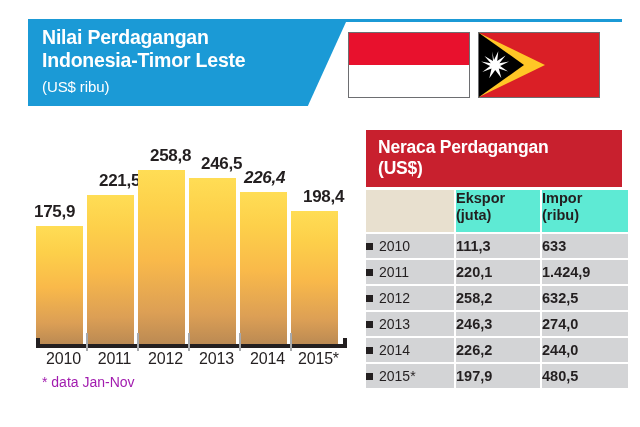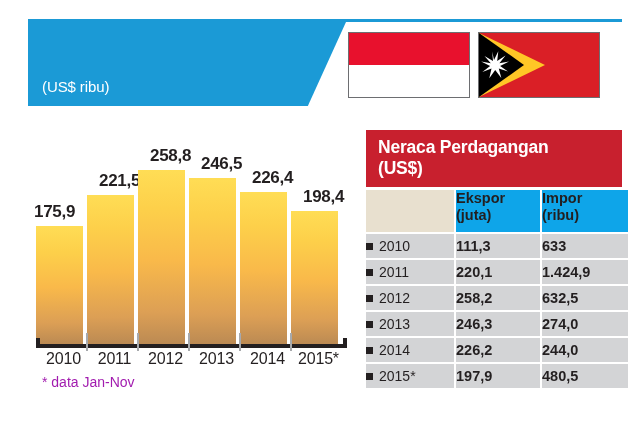--- a/index.html
+++ b/index.html
@@ -226,21 +226,21 @@
   }
   .tbl th, .tbl td {
     padding: 0;
     margin: 0;
   }
   .tbl col.c-year { width: 88px; }
   .tbl col.c-eksp { width: 84px; }
   .tbl col.c-imp  { width: 86px; }
 
   .th-cell {
-    background: #0ea5e9;
+    background: #5eead4;
     height: 42px;
     vertical-align: top;
     font-weight: bold;
     font-size: 14.5px;
     line-height: 17px;
     color: #231f20;
     padding: 4px 0 0 9px;
     text-align: left;
   }
   .th-blank { background: #e8e0cf; }
@@ -283,20 +283,24 @@
   .credit .sep { display: inline-block; width: 7px; }
 </style>
 </head>
 <body>
 
 <div id="root">
 
   <div class="top-rule"></div>
 
   <div class="header-banner"></div>
+  <div class="header-title">
+    <span class="line1">Nilai Perdagangan</span>
+    <span class="line2">Indonesia-Timor Leste</span>
+  </div>
   <div class="header-sub">(US$ ribu)</div>
 
   <div class="flag flag-id">
     <div class="band-red"></div>
     <div class="band-white"></div>
   </div>
 
   <div class="flag flag-tl">
     <svg width="120" height="64" viewBox="0 0 120 64">
       <rect x="0" y="0" width="120" height="64" fill="#da1f26"></rect>
@@ -318,21 +322,21 @@
       <div class="bar-col" style="left: 108px;">
         <div class="bar" style="height: 174px;"></div>
         <div class="bar-label" style="left: 12px; bottom: 178px;">258,8</div>
       </div>
       <div class="bar-col" style="left: 159px;">
         <div class="bar" style="height: 166px;"></div>
         <div class="bar-label" style="left: 12px; bottom: 170px;">246,5</div>
       </div>
       <div class="bar-col" style="left: 210px;">
         <div class="bar" style="height: 152px;"></div>
-        <div class="bar-label" style="left: 12px; bottom: 156px;">226,4</div>
+        <div class="bar-label" style="left: 4px; bottom: 156px; font-style: italic;">226,4</div>
       </div>
       <div class="bar-col" style="left: 261px;">
         <div class="bar" style="height: 133px;"></div>
         <div class="bar-label" style="left: 12px; bottom: 137px;">198,4</div>
       </div>
     </div>
 
   <div class="axis-line"></div>
   <div class="axis-cap" style="left:36px;"></div>
   <div class="axis-cap" style="left:343px;"></div>

